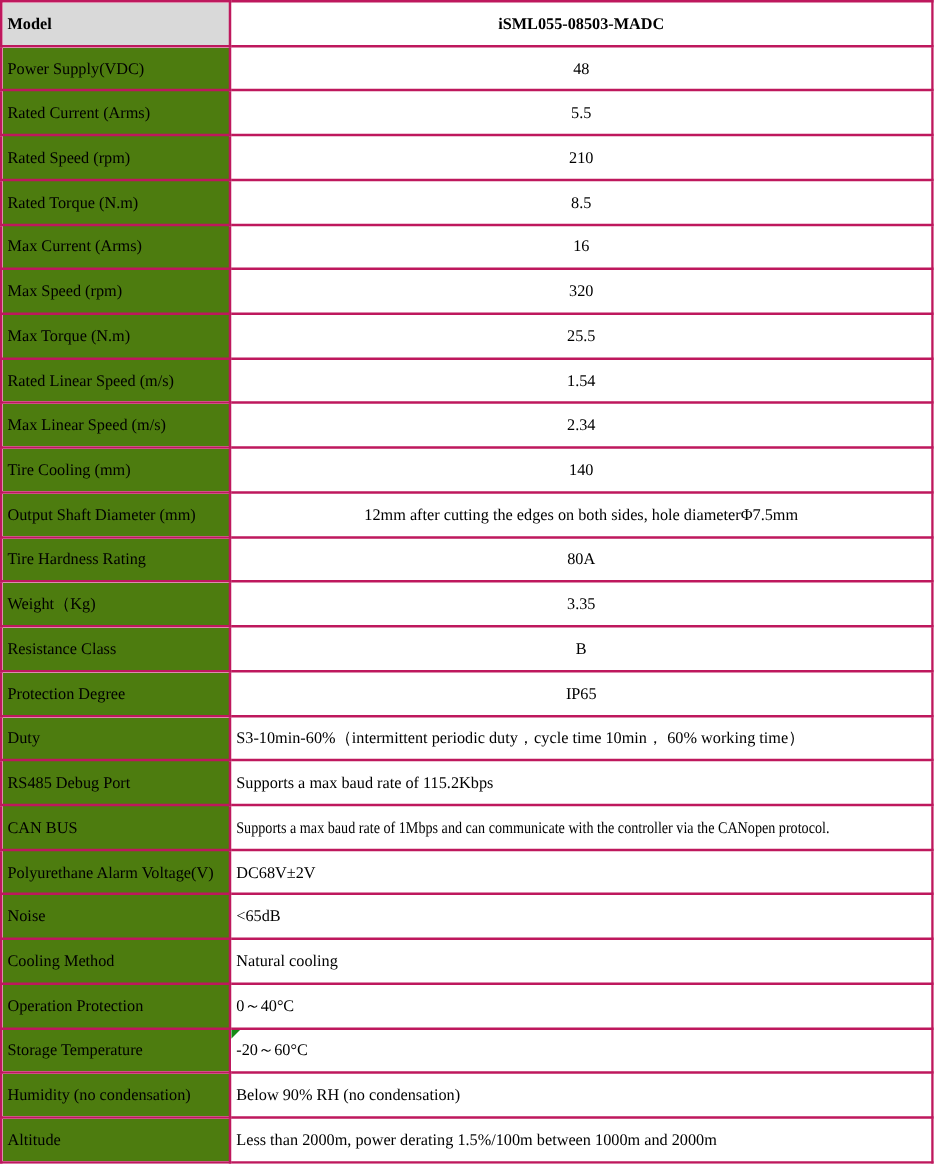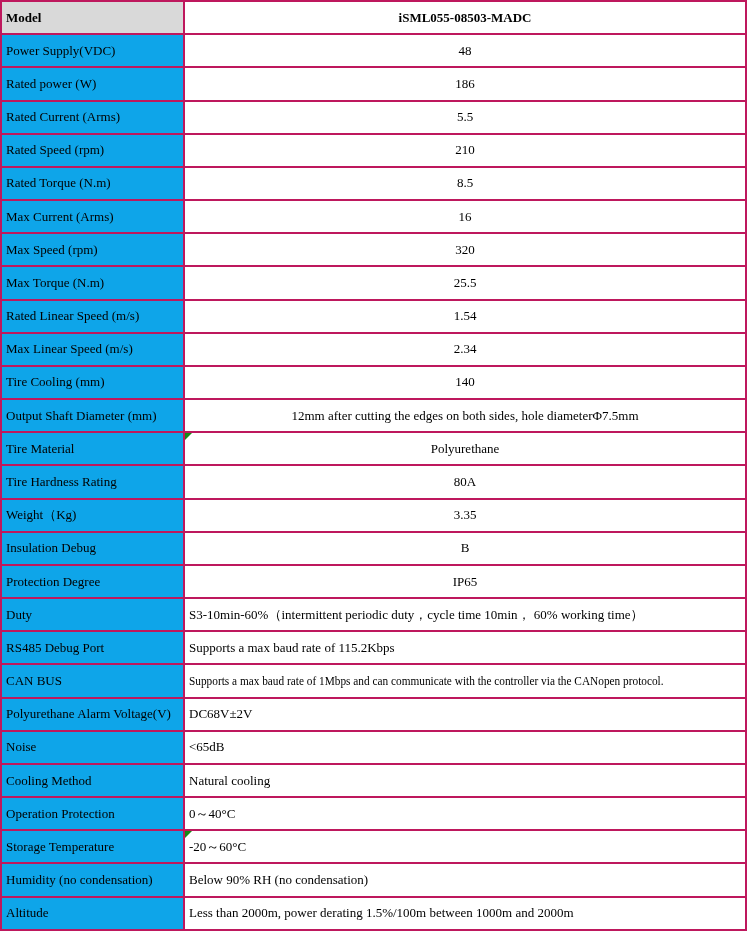--- a/index.html
+++ b/index.html
@@ -24,21 +24,21 @@
     border: 2px solid #be185d;
     font-size: 13px;
     color: #000000;
     padding: 0 4px;
     vertical-align: middle;
     overflow: hidden;
     white-space: nowrap;
     height: 30px;
   }
   td.lab {
-    background: #0ea5e9;
+    background: #4d7c0f;
     text-align: left;
   }
   td.hdr {
     background: #d9d9d9;
     font-weight: bold;
   }
   td.val { background: #ffffff; }
   .center { text-align: center; margin-left: 40px; }
   .leftal { text-align: left; }
   .u { text-decoration: underline; }
@@ -72,24 +72,20 @@
       <tr>
         <td class="lab hdr">Model</td>
         <td class="val hdr center">iSML055-08503-MADC</td>
       </tr>
 
       <tr>
         <td class="lab">Power Supply(VDC)</td>
         <td class="val center">48</td>
       </tr>
       <tr>
-        <td class="lab">Rated power (W)</td>
-        <td class="val center">186</td>
-      </tr>
-      <tr>
         <td class="lab">Rated Current (Arms)</td>
         <td class="val center">5.5</td>
       </tr>
       <tr>
         <td class="lab">Rated Speed (rpm)</td>
         <td class="val center">210</td>
       </tr>
       <tr>
         <td class="lab">Rated Torque (N.m)</td>
         <td class="val center">8.5</td>
@@ -116,36 +112,29 @@
       </tr>
       <tr>
         <td class="lab">Tire Cooling (mm)</td>
         <td class="val center">140</td>
       </tr>
       <tr>
         <td class="lab">Output Shaft Diameter (mm)</td>
         <td class="val center">12mm after cutting the edges on both sides, hole diameterΦ7.5mm</td>
       </tr>
       <tr>
-        <td class="lab">Tire Material</td>
-        <td class="val center rel">
-          <i class="tri"></i>
-          <span>Polyurethane</span>
-        </td>
-      </tr>
-      <tr>
         <td class="lab">Tire Hardness Rating</td>
         <td class="val center">80A</td>
       </tr>
       <tr>
         <td class="lab">Weight（Kg)</td>
         <td class="val center">3.35</td>
       </tr>
       <tr>
-        <td class="lab">Insulation Debug</td>
+        <td class="lab">Resistance Class</td>
         <td class="val center">B</td>
       </tr>
       <tr>
         <td class="lab">Protection Degree</td>
         <td class="val center">IP65</td>
       </tr>
       <tr>
         <td class="lab">Duty</td>
         <td class="val leftal">S3-10min-60%（intermittent periodic duty，cycle time 10min， 60% working time）</td>
       </tr>

